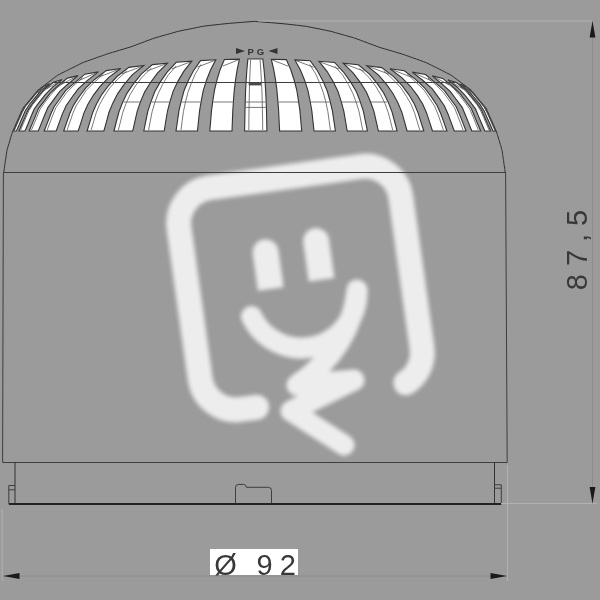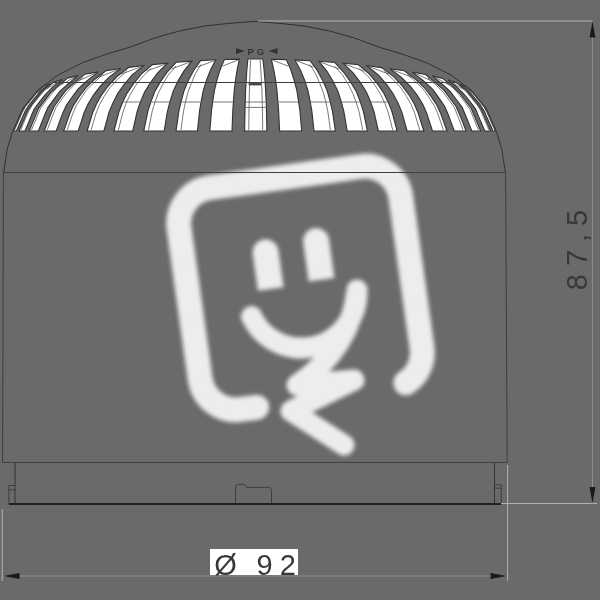--- a/index.html
+++ b/index.html
@@ -1,16 +1,16 @@
 <!DOCTYPE html>
 <html><head>
 <meta charset="utf-8">
 <style>
   html,body{margin:0;padding:0;background:#ffffff;}
-  #page{position:relative;width:600px;height:600px;background:#4d7c0f;overflow:hidden;
+  #page{position:relative;width:600px;height:600px;background:#22c55e;overflow:hidden;
         font-family:"Liberation Sans", sans-serif;filter:grayscale(1);}
 </style>
 </head>
 <body>
 <div id="page">
 <svg width="600" height="600" viewBox="0 0 600 600">
 
 <g style="filter:blur(2px)">
   <g transform="rotate(-8 300.5 288)">
     <g transform="translate(300.5 288)">

